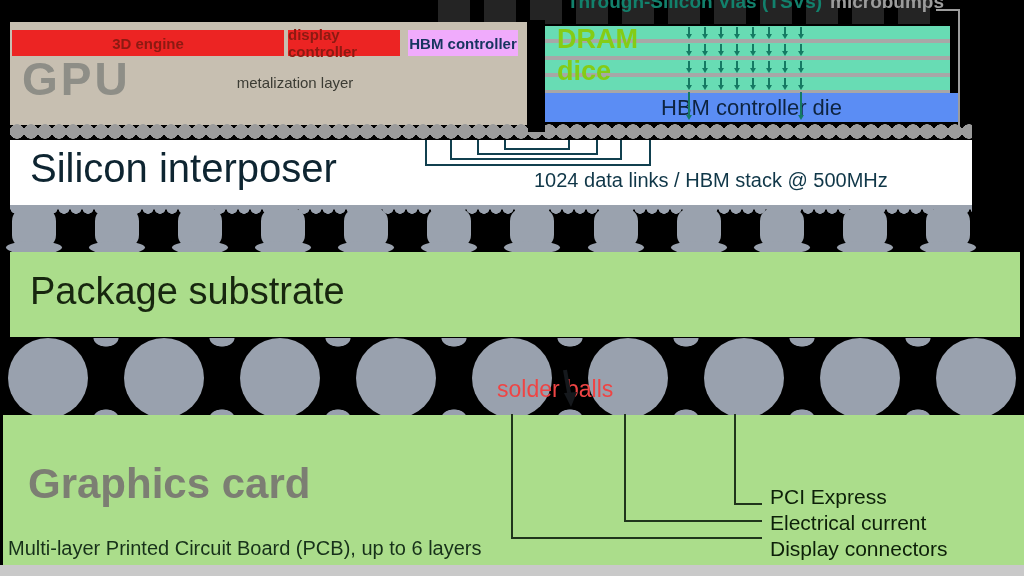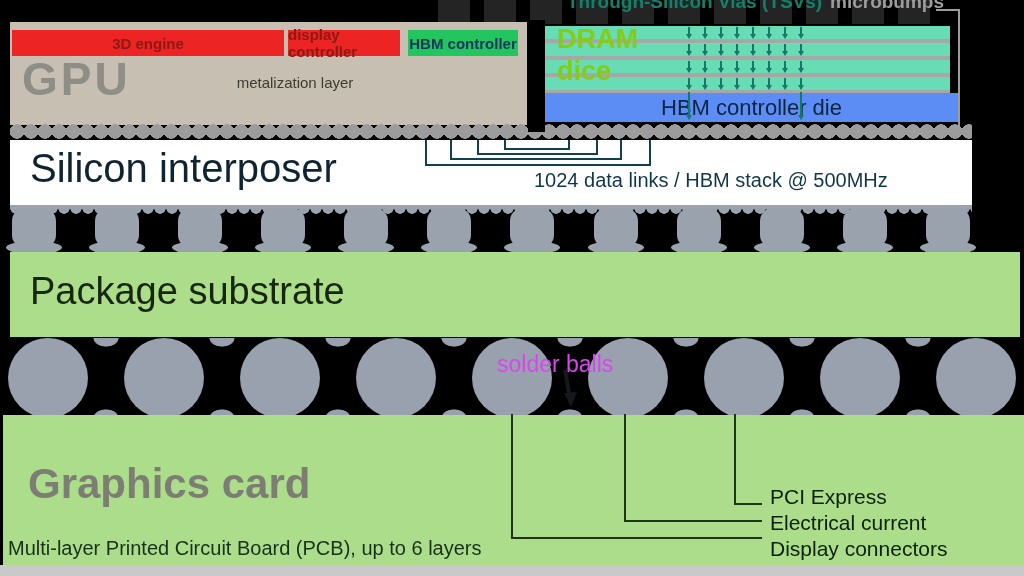--- a/index.html
+++ b/index.html
@@ -13,21 +13,21 @@
 
   .tsv-label { position:absolute; left:567px; top:-9px; font-size:19px; font-weight:bold; color:#12816c; z-index:4; }
   .microbumps-label { position:absolute; left:830px; top:-9px; font-size:19px; font-weight:bold; color:#9c9c9c; z-index:4; }
 
   
   .gpu { position:absolute; left:10px; top:22px; width:517px; height:103px; background:#c7bfb1; }
   .gpu-box { position:absolute; top:8px; height:26px; display:flex; align-items:center; justify-content:center; font-size:15px; font-weight:600; }
   .gpu-box.red { background:#ec2423; color:#8c1a12; }
   .gpu-box.b1 { left:2px;   width:272px; }
   .gpu-box.b2 { left:278px; width:112px; }
-  .gpu-box.b3 { left:398px; width:110px; background:#22c55e; color:#16355f; }
+  .gpu-box.b3 { left:398px; width:110px; background:#f0abfc; color:#16355f; }
   .gpu-title { position:absolute; left:12px; top:30px; font-size:46px; font-weight:bold; color:#8e8e87; letter-spacing:3px; }
   .gpu-sub { position:absolute; left:160px; top:52px; width:250px; text-align:center; font-size:15px; color:#3c3c34; }
 
   
   .dram-stack { position:absolute; left:545px; top:26px; width:405px; height:67px; background:#a7a7a7; }
   .dram-band { position:absolute; left:0; width:100%; height:13px; background:#68dcb4; }
   .dram-text { position:absolute; font-size:27px; font-weight:600; color:#84cc16; z-index:3; }
   .dram-text.l1 { left:557px; top:24px; }
   .dram-text.l2 { left:557px; top:56px; }
   .hbm-ctrl { position:absolute; left:545px; top:93px; width:413px; height:29px; background:#5b8df4;
@@ -78,21 +78,21 @@
   
   .ball-row { position:absolute; left:8px; top:338px; width:1008px; height:80px;
     display:flex; justify-content:space-between; }
   .ball-row::before { content:""; position:absolute; left:0; top:0; width:100%; height:13px;
     background-image:radial-gradient(ellipse 19px 13px at 50% 0px, #99a1ae 12px, rgba(0,0,0,0) 13px);
     background-size:116px 13px; background-position:40px 0; background-repeat:repeat-x; }
   .ball-row::after { content:""; position:absolute; left:0; bottom:0; width:100%; height:13px;
     background-image:radial-gradient(ellipse 19px 13px at 50% 13px, #99a1ae 12px, rgba(0,0,0,0) 13px);
     background-size:116px 13px; background-position:40px 0; background-repeat:repeat-x; }
   .ball { width:80px; height:80px; border-radius:50%; background:#99a1ae; }
-  .solder-label { position:absolute; left:497px; top:351px; font-size:23px; color:#d946ef; z-index:5; }
+  .solder-label { position:absolute; left:497px; top:376px; font-size:23px; color:#ef4444; z-index:5; }
 
   
   .card { position:absolute; left:3px; top:415px; width:1021px; height:150px; background:#abdd8b; }
   .card-title { position:absolute; left:25px; top:45px; font-size:42px; font-weight:bold; color:#7c7e73; }
   .pcb-label { position:absolute; left:5px; top:122px; font-size:20px; color:#17311a; }
   .callout { position:absolute; left:767px; font-size:21px; color:#0d2009; }
   .callout.c0 { top:70px; }
   .callout.c1 { top:96px; }
   .callout.c2 { top:122px; }
 

